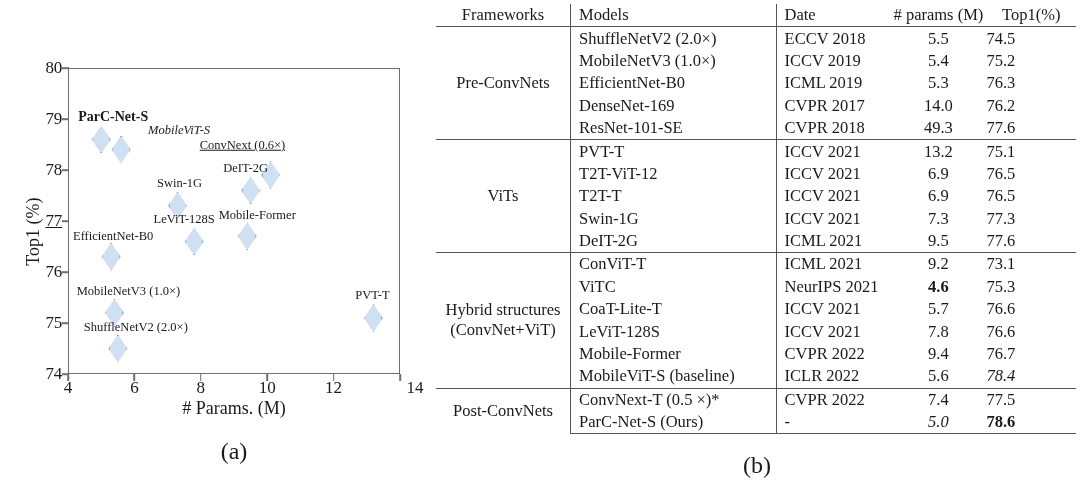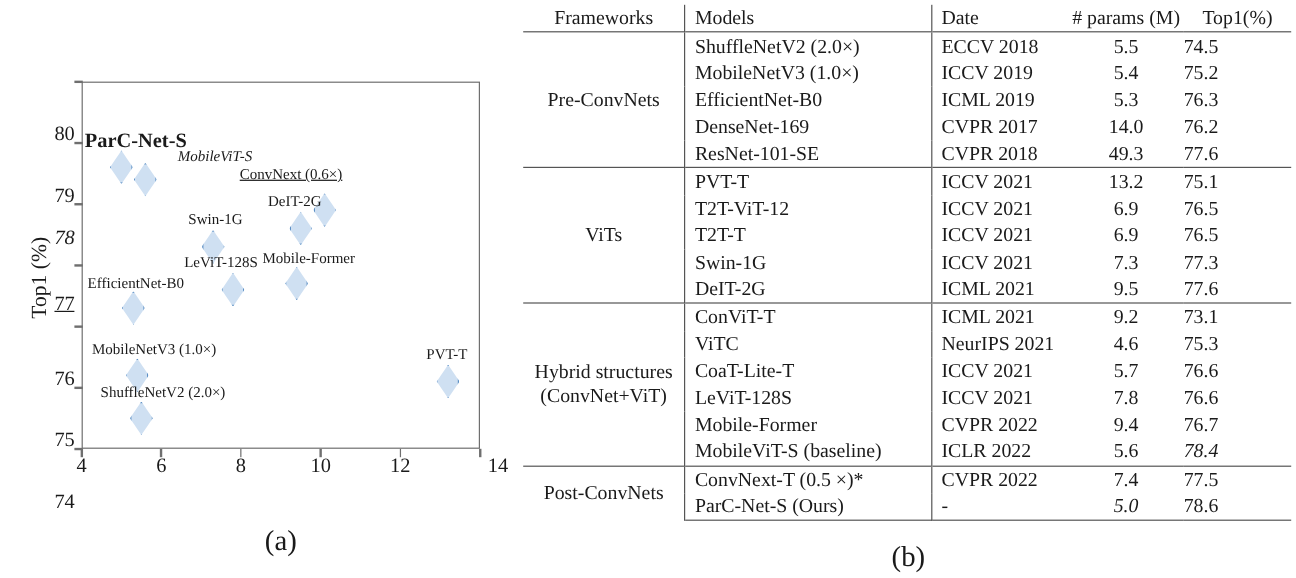--- a/index.html
+++ b/index.html
@@ -7,21 +7,21 @@
        font-family:"Liberation Serif","DejaVu Serif",serif;color:#1a1a1a;}
 
   
   #figure-a{position:absolute;left:0;top:0;width:440px;height:482px;}
 
   #plot-frame{position:absolute;left:68px;top:68px;width:332px;height:306px;
               border:1.6px solid #6f6f6f;box-sizing:border-box;background:#fff;}
 
   .ytick-label{position:absolute;right:406px;width:40px;text-align:right;
                font-size:17px;transform:translateY(-50%);letter-spacing:-0.2px;}
-  #figure-a .ytick-label{right:auto;margin-top:44px;}
+  #figure-a .ytick-label{right:auto;}
   .ytick-label{left:22px;width:40px;}
   .ytick-mark{position:absolute;left:62px;width:7px;height:1.6px;background:#6f6f6f;
               transform:translateY(-50%);}
 
   .xtick-label{position:absolute;top:378px;width:40px;text-align:center;
                font-size:17px;transform:translateX(-50%);margin-left:0;}
   .xtick-mark{position:absolute;top:374px;width:1.6px;height:7px;background:#6f6f6f;
               transform:translateX(-50%);}
 
   #y-axis-title{position:absolute;left:-22px;top:221px;width:110px;text-align:center;
@@ -31,57 +31,57 @@
   #caption-a{position:absolute;left:68px;top:438px;width:332px;text-align:center;
              font-size:24px;}
 
   .marker{position:absolute;width:17px;height:26px;
           background:#cfe0f2;border:1.2px solid #5c8fc4;
           transform:translate(-50%,-50%);
           clip-path:polygon(50% 0%,100% 50%,50% 100%,0% 50%);}
 
   .pt-label{position:absolute;font-size:12.5px;white-space:nowrap;
             transform:translate(-50%,-50%);line-height:1;}
-  .pt-label.bold{font-weight:bold;font-size:17px;}
+  .pt-label.bold{font-weight:bold;font-size:14px;}
   .pt-label.italic{font-style:italic;}
 
   
   #figure-b{position:absolute;left:434px;top:0;width:646px;height:362px;}
 
   table{border-collapse:collapse;width:640px;margin-left:2px;margin-top:4px;
         font-size:16.5px;}
   table td,table th{padding:0;border:0;height:22.4px;vertical-align:middle;}
   .rule-mid td{border-top:1.2px solid #555;}
   .rule-bot td{border-bottom:1.7px solid #555;}
   .c-frame{width:140px;text-align:center;border-right:1.2px solid #555 !important;}
   .c-model{width:218px;text-align:left;padding-left:8px;border-right:1.2px solid #555 !important;}
   .c-date{width:116px;text-align:left;padding-left:8px;}
   .c-params{width:106px;text-align:center;}
   .c-top1{width:96px;}
   th{font-weight:normal;}
-  .b{font-weight:normal;}
+  .b{font-weight:bold;}
   .i{font-style:italic;}
   #caption-b{position:absolute;left:0;top:452px;width:646px;text-align:center;
              font-size:24px;}
 </style>
 </head>
 <body>
 
 <div id="figure-a">
   <div id="plot-frame"></div>
   <div id="y-ticks">
       <div class="ytick-label" style="top: 374px;">74</div>
       <div class="ytick-mark" style="top: 374px;"></div>
       <div class="ytick-label" style="top: 323px;">75</div>
       <div class="ytick-mark" style="top: 323px;"></div>
       <div class="ytick-label" style="top: 272px;">76</div>
       <div class="ytick-mark" style="top: 272px;"></div>
-      <div class="ytick-label" style="top: 209px; text-decoration: underline;">77</div>
+      <div class="ytick-label" style="top: 221px; text-decoration: underline;">77</div>
       <div class="ytick-mark" style="top: 221px;"></div>
-      <div class="ytick-label" style="top: 154px; font-style: italic;">78</div>
+      <div class="ytick-label" style="top: 170px;">78</div>
       <div class="ytick-mark" style="top: 170px;"></div>
       <div class="ytick-label" style="top: 119px;">79</div>
       <div class="ytick-mark" style="top: 119px;"></div>
       <div class="ytick-label" style="top: 68px;">80</div>
       <div class="ytick-mark" style="top: 68px;"></div>
     </div>
   <div id="x-ticks">
       <div class="xtick-label" style="left: 68px;">4</div>
       <div class="xtick-mark" style="left: 68px;"></div>
       <div class="xtick-label" style="left: 134.4px;">6</div>
@@ -113,20 +113,21 @@
       <div class="marker" title="EfficientNet-B0" style="left: 111.16px; top: 256.7px;"></div>
       <div class="pt-label" style="left: 113.16px; top: 235.7px;">EfficientNet-B0</div>
       <div class="marker" title="MobileNetV3 (1.0×)" style="left: 114.48px; top: 312.8px;"></div>
       <div class="pt-label" style="left: 128.48px; top: 290.8px;">MobileNetV3 (1.0×)</div>
       <div class="marker" title="PVT-T" style="left: 373.44px; top: 317.9px;"></div>
       <div class="pt-label" style="left: 372.44px; top: 294.9px;">PVT-T</div>
       <div class="marker" title="ShuffleNetV2 (2.0×)" style="left: 117.8px; top: 348.5px;"></div>
       <div class="pt-label" style="left: 135.8px; top: 326.5px;">ShuffleNetV2 (2.0×)</div>
     </div>
   <div id="y-axis-title">Top1 (%)</div>
+  <div id="x-axis-title"># Params. (M)</div>
   <div id="caption-a">(a)</div>
 </div>
 
 <div id="figure-b">
   <table>
     <thead>
       <tr class="rule-top">
         <th class="c-frame">Frameworks</th>
         <th class="c-model">Models</th>
         <th class="c-date">Date</th>

